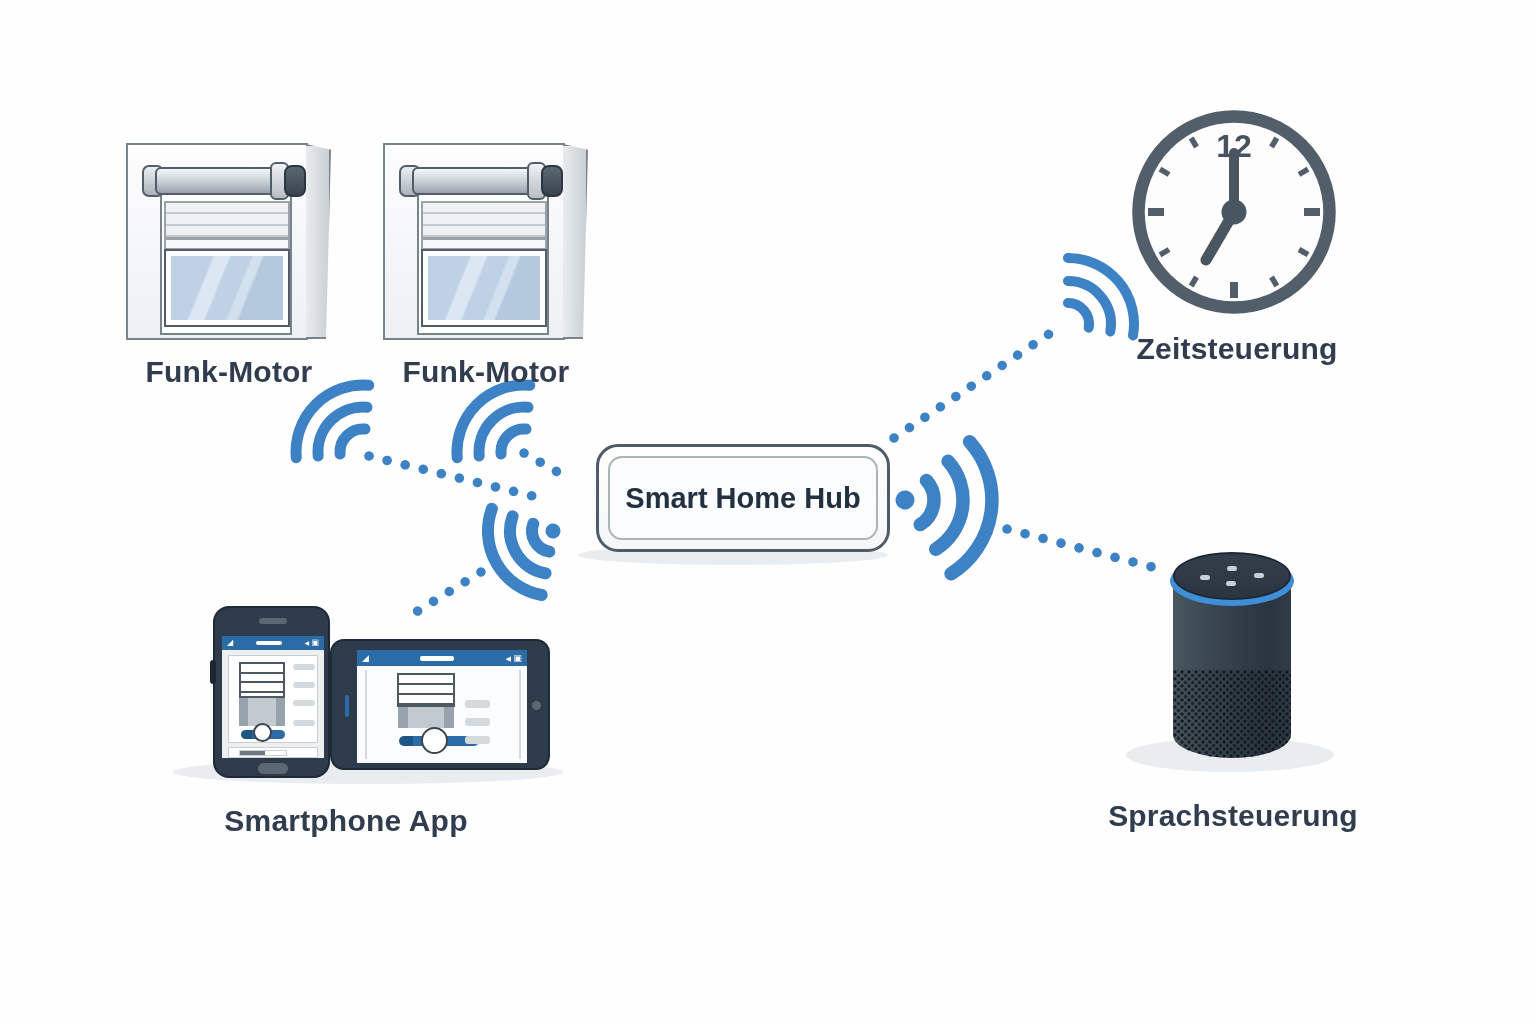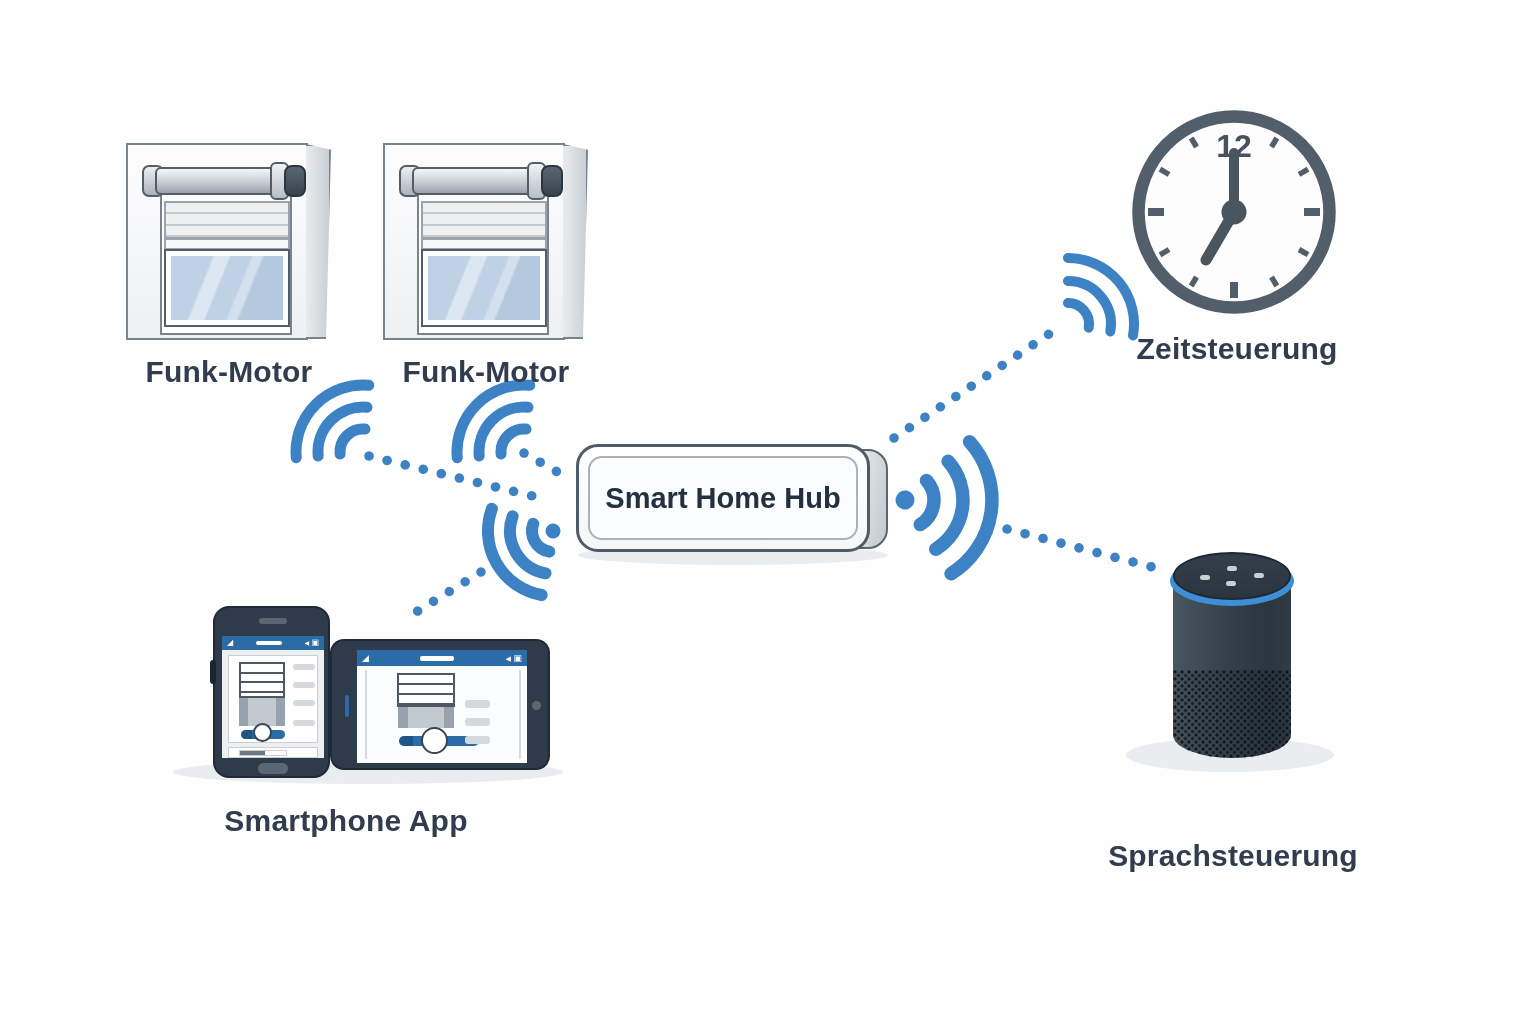--- a/index.html
+++ b/index.html
@@ -34,21 +34,21 @@
          background:linear-gradient(180deg,#5a6773,#38434e);}
   .slats{left:38px;top:58px;width:126px;height:38px;border:2px solid #9aa3ab;
          background:repeating-linear-gradient(180deg,#eef0f2 0 9.5px,#c2cad0 9.5px 11.5px);}
   .slat-bottom{left:38px;top:95px;width:126px;height:12px;border:2px solid #9aa3ab;background:#f7f8f9;}
   .glass{left:38px;top:106px;width:126px;height:78px;border:2px solid #525d68;background:#fff;}
   .pane{inset:5px;background:linear-gradient(112deg,#bed1e5 0 30%,#dce7f2 32% 42%,#bed1e5 44% 58%,#d3e1ee 60% 66%,#b4c9de 68% 100%);}
 
   
   .hub-side{left:846px;top:449px;width:42px;height:100px;border:2.5px solid #5a6570;
             border-radius:0 20px 20px 0;background:linear-gradient(100deg,#eef0f2,#c2c9cf);}
-  .hub-front{left:576px;top:444px;width:294px;height:108px;border:3px solid #4f5b66;border-radius:22px;
+  .hub-front{left:596px;top:444px;width:294px;height:108px;border:3px solid #4f5b66;border-radius:22px;
              background:linear-gradient(180deg,#ffffff,#f4f6f7);}
   .hub-inner{inset:9px;border:2px solid #aab2ba;border-radius:14px;background:#fbfcfd;}
   .hub-label{inset:0;display:flex;align-items:center;justify-content:center;
              font-size:29px;font-weight:700;color:#22303f;}
 
   
   .app-header{left:0;top:0;width:100%;background:#2b6ba6;display:flex;align-items:center;
               justify-content:space-between;padding:0 5px;}
   .app-header span{color:#fff;line-height:1;display:inline-block;}
   .hpill{background:#fff;border-radius:2px;}
@@ -283,15 +283,15 @@
     <div class="spk-body"></div>
     <div class="spk-grille"></div>
     <div class="spk-ring"></div>
     <div class="spk-top">
       <div class="mic" style="left:25px;top:21px"></div>
       <div class="mic" style="left:52px;top:12px"></div>
       <div class="mic" style="left:51px;top:27px"></div>
       <div class="mic" style="left:79px;top:19px"></div>
     </div>
   </div>
-  <div class="lbl" style="left:1083px;top:835px;width:300px;height:42px">Sprachsteuerung</div>
+  <div class="lbl" style="left:1083px;top:795px;width:300px;height:42px">Sprachsteuerung</div>
 
 </div>
 
 </body></html>

